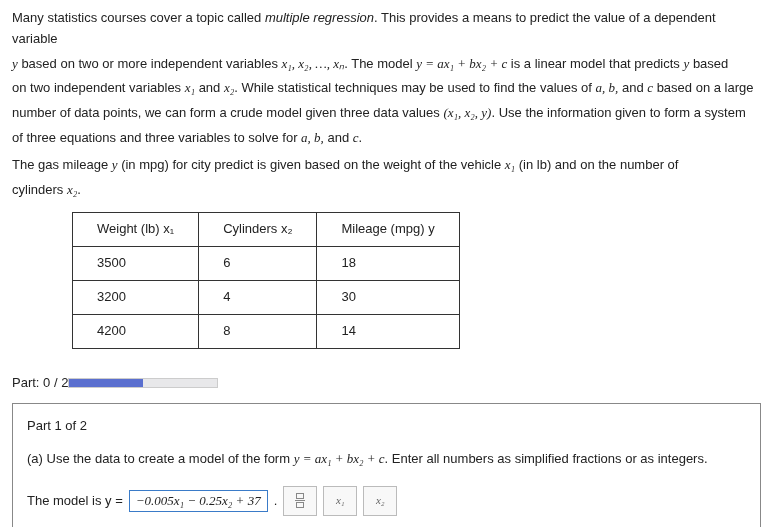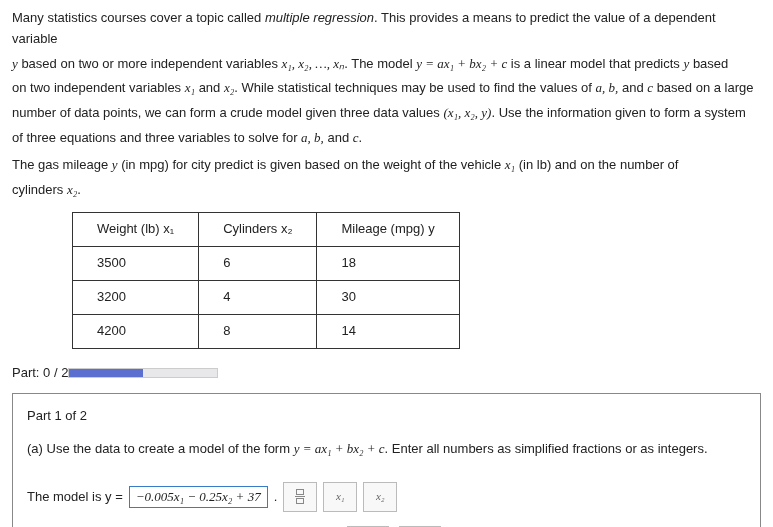--- a/index.html
+++ b/index.html
@@ -22,21 +22,21 @@
     table.data-table th, table.data-table td {
       border: 1px solid #333;
       padding: 6px 24px;
       text-align: left;
       font-size: 13px;
       font-weight: normal;
     }
     .part-header {
       display: flex;
       align-items: center;
-      margin: 14px 0 10px 0;
+      margin: 24px 0 10px 0;
       font-size: 13px;
     }
     .progress-outer {
       width: 150px;
       height: 10px;
       background: #e8e8ea;
       border: 1px solid #ccc;
     }
     .progress-inner {
       width: 50%;
@@ -46,21 +46,21 @@
     .part-box {
       border: 1px solid #888;
       padding: 12px 14px;
       margin-top: 8px;
     }
     .part-title { margin-bottom: 12px; }
     .answer-row {
       display: flex;
       align-items: center;
       gap: 6px;
-      margin-top: 22px;
+      margin-top: 16px;
       flex-wrap: wrap;
     }
     .answer-box {
       border: 1px solid #3a7bc8;
       padding: 0 6px;
       background: #fff;
       font-size: 13px;
     }
     .tool-btn {
       width: 34px;

